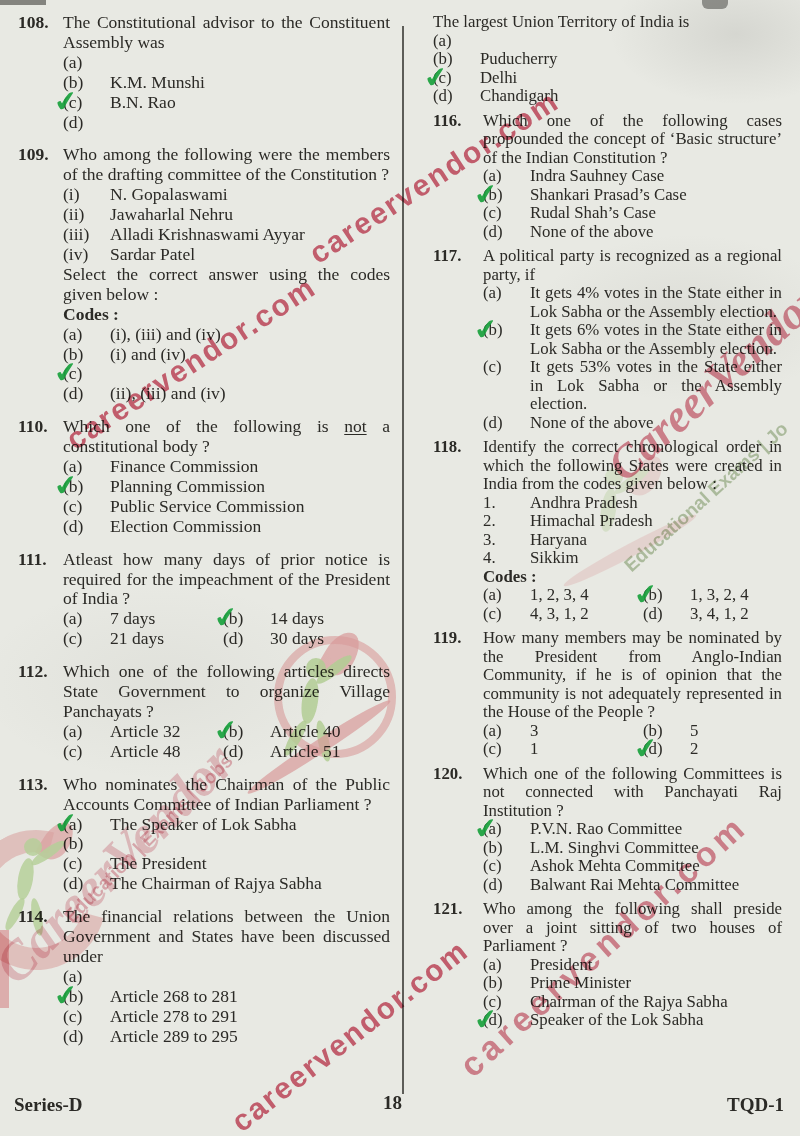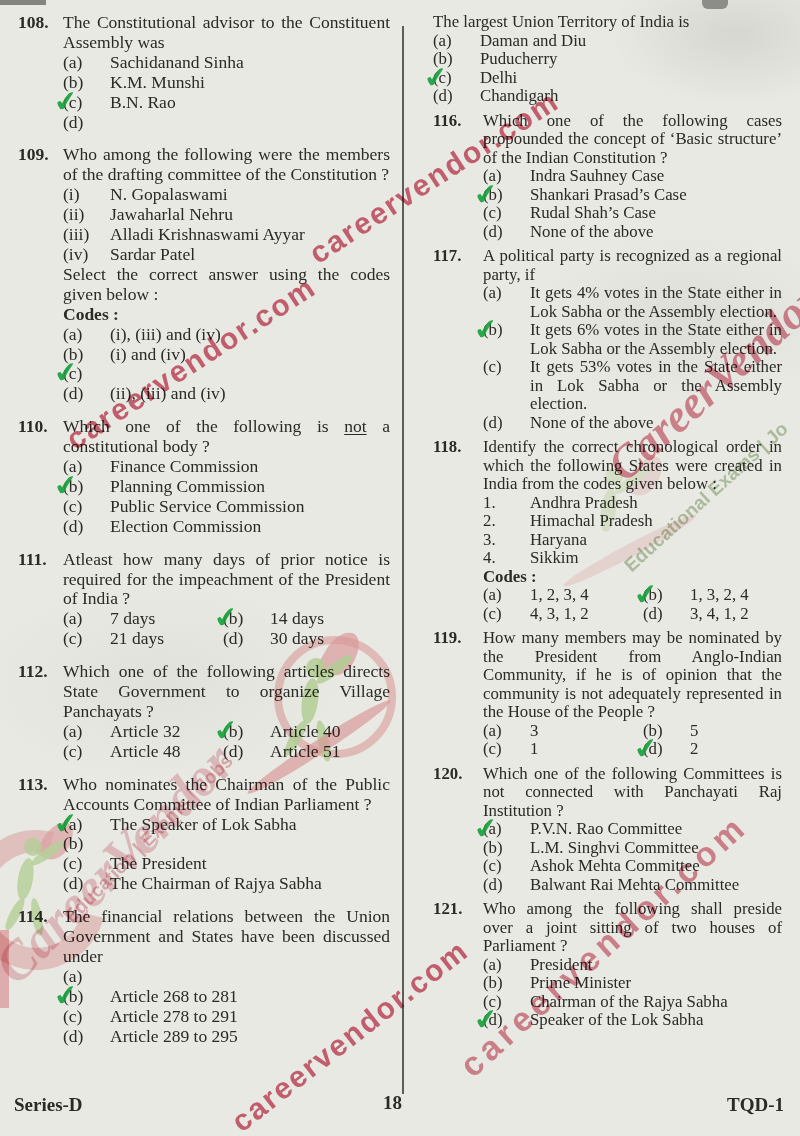--- a/index.html
+++ b/index.html
@@ -85,21 +85,20 @@
   <div class="speck2"></div>
   <div class="divider"></div>
 
   <div id="col-0" class="col col-left">
       <div class="q">
         <div class="qnum">108.</div>
         <div class="qbody">
           <p class="qtext"><span>The Constitutional advisor to the Constituent Assembly was</span></p>
           <div class="opt-row">
             <span class="opt-label">(a)</span>
-            <span class="opt-text">Sachidanand Sinha</span>
           </div>
           <div class="opt-row">
             <span class="opt-label">(b)</span>
             <span class="opt-text">K.M. Munshi</span>
           </div>
           <div class="opt-row">
             <span class="opt-label">(c)<span class="check">✔</span></span>
             <span class="opt-text">B.N. Rao</span>
           </div>
           <div class="opt-row">
@@ -242,21 +241,20 @@
           </div>
         </div>
       </div>
     </div>
   <div id="col-1" class="col col-right">
       <div class="q">
         <div class="qbody">
           <p class="qtext"><span>The largest Union Territory of India is</span></p>
           <div class="opt-row">
             <span class="opt-label">(a)</span>
-            <span class="opt-text">Daman and Diu</span>
           </div>
           <div class="opt-row">
             <span class="opt-label">(b)</span>
             <span class="opt-text">Puducherry</span>
           </div>
           <div class="opt-row">
             <span class="opt-label">(c)<span class="check">✔</span></span>
             <span class="opt-text">Delhi</span>
           </div>
           <div class="opt-row">

